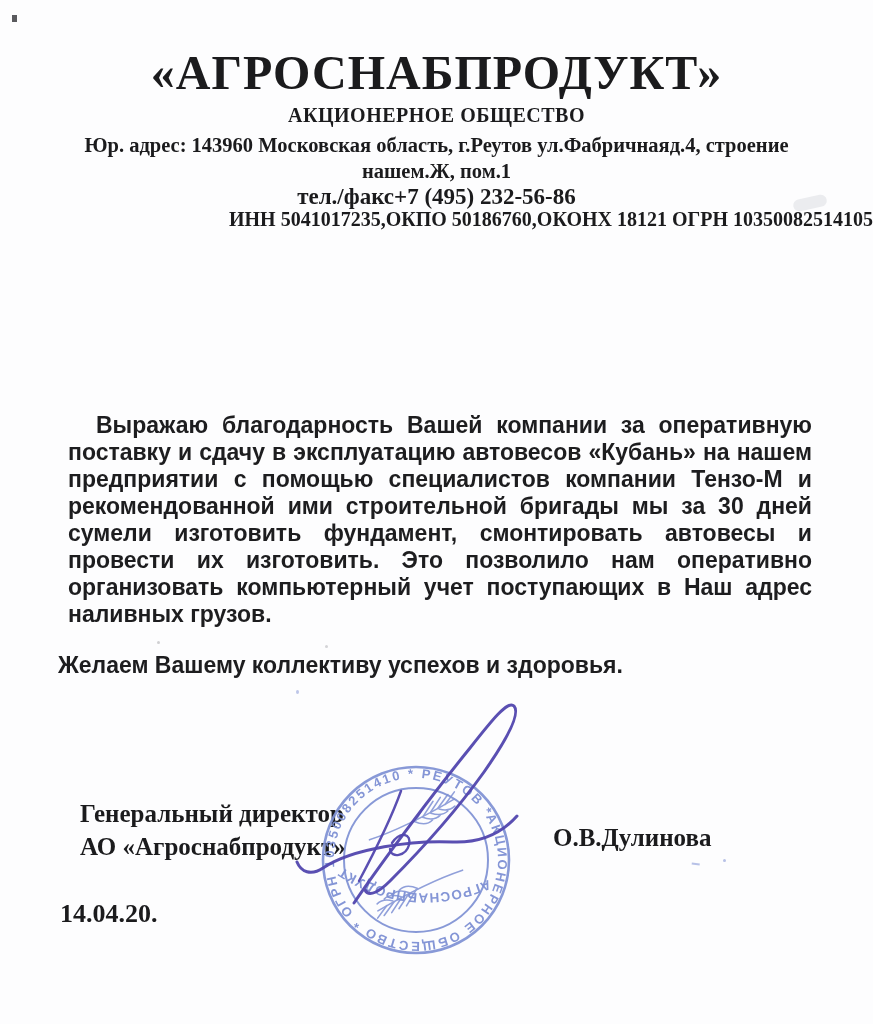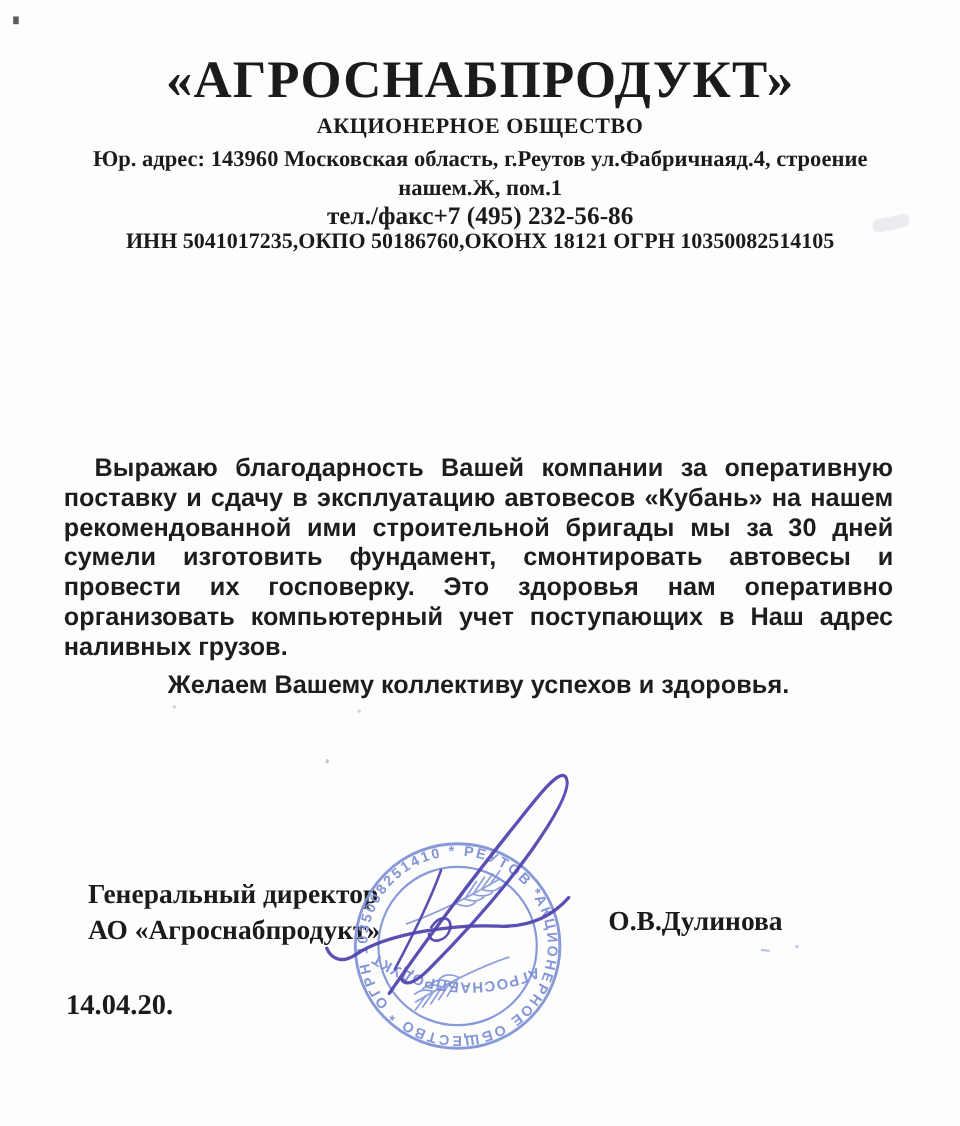--- a/index.html
+++ b/index.html
@@ -9,31 +9,31 @@
     font-family:"Liberation Serif", serif;
     color:#1b1b1d;
   }
   
   .letterhead { position:absolute; top:48px; left:0; width:100%; text-align:center; font-weight:bold; }
   .company-name  { font-size:48px; line-height:50px; letter-spacing:1px; }
   .company-type  { font-size:20px; line-height:33px; margin-top:1px; letter-spacing:.5px; }
   .addr          { font-size:20.5px; line-height:26px; }
   .phone         { font-size:23px;  line-height:23px; margin-top:1px; }
   .bank          { font-size:19px;  line-height:22px; margin-top:1px; }
-  .reg           { font-size:20px;  line-height:23px; }
+  .reg           { font-size:20px;  line-height:23px;text-align:right; }
   
   .body-text {
     position:absolute; left:58px; top:412px; width:754px;
     font-family:"Liberation Sans", sans-serif; font-weight:bold;
     font-size:23px; line-height:27px; color:#1d1d1f;
   }
-  .para-line { text-align:justify; text-align-last:justify; }
+  .para-line { text-align:justify; text-align-last:justify;margin-left:10px; }
   .para-line:first-child { padding-left:28px; }
   .para-line:last-child  { text-align-last:left; }
-  .closing { margin-top:8px; text-align:center; }
+  .closing { margin-top:24px; text-align:left; }
   
   .sig-title   { position:absolute; left:68px;  top:797px; font-weight:bold; font-size:25px; line-height:33px;margin-left:12px; }
   .signer-name { position:absolute; left:553px; top:824px; font-weight:bold; font-size:25px; }
   .letter-date { position:absolute; left:60px;  top:899px; font-weight:bold; font-size:26px; }
   
   .overlay { position:absolute; left:0; top:0; pointer-events:none; }
   .stamp-ring       { fill:none; stroke:var(--stamp-ink); stroke-width:2.6; opacity:.92; }
   .stamp-ring-inner { fill:none; stroke:var(--stamp-ink); stroke-width:2;   opacity:.92; }
   .stamp-text {
     fill:var(--stamp-ink); opacity:.95;
@@ -69,23 +69,24 @@
     <div class="addr">Юр. адрес: 143960 Московская область, г.Реутов ул.Фабричнаяд.4, строение</div>
     <div class="addr">нашем.Ж, пом.1</div>
     <div class="phone">тел./факс+7 (495) 232-56-86</div>
     <div class="reg">ИНН 5041017235,ОКПО 50186760,ОКОНХ 18121 ОГРН 10350082514105</div>
   </div>
 
   <div class="body-text">
     <div>
         <div class="para-line">Выражаю благодарность Вашей компании за оперативную</div>
         <div class="para-line">поставку и сдачу в эксплуатацию автовесов «Кубань» на нашем</div>
+        <div class="para-line">предприятии с помощью специалистов компании Тензо-М и</div>
         <div class="para-line">рекомендованной ими строительной бригады мы за 30 дней</div>
         <div class="para-line">сумели изготовить фундамент, смонтировать автовесы и</div>
-        <div class="para-line">провести их госповерку. Это здоровья нам оперативно</div>
+        <div class="para-line">провести их изготовить. Это позволило нам оперативно</div>
         <div class="para-line">организовать компьютерный учет поступающих в Наш адрес</div>
         <div class="para-line">наливных грузов.</div>
       </div>
     <div class="closing">Желаем Вашему коллективу успехов и здоровья.</div>
   </div>
 
   <div class="sig-title">
     <div>Генеральный директор</div>
     <div>АО «Агроснабпродукт»</div>
   </div>

